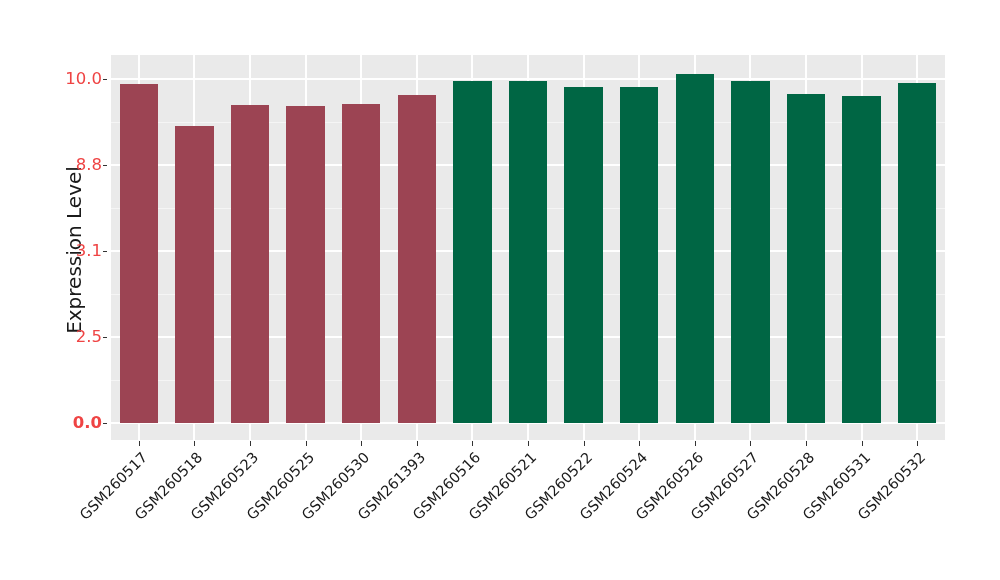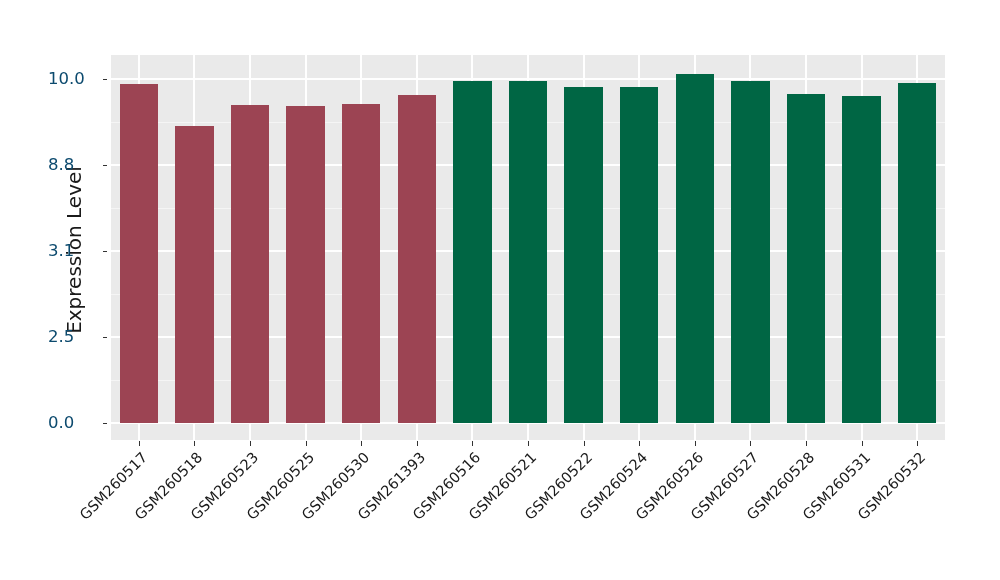--- a/index.html
+++ b/index.html
@@ -35,23 +35,23 @@
     text-align: center;
     line-height: 24px;
     white-space: nowrap;
   }
 
   
   .y-tick-label {
     position: absolute;
     right: 0;
     width: 54px;
-    text-align: left;
+    text-align: right;
     font-size: 16.5px;
-    color: #0c4a6e;
+    color: #ef4444;
     line-height: 1;
   }
   .y-tick-wrap {
     position: absolute;
     left: 46px;
     top: 0;
     width: 56px;
     height: 100%;
   }
   .y-tick-mark {
@@ -122,21 +122,21 @@
   }
 </style>
 </head>
 <body>
 
 <div id="chart-root">
 
   <div class="y-axis-title">Expression Level</div>
 
   <div class="y-tick-wrap" id="y-ticks">
-      <div class="y-tick-label" style="top: 414.5px;">0.0</div>
+      <div class="y-tick-label" style="top: 414.5px; font-weight: bold;">0.0</div>
       <div class="y-tick-mark" style="top: 422.5px;"></div>
       <div class="y-tick-label" style="top: 328.625px;">2.5</div>
       <div class="y-tick-mark" style="top: 336.625px;"></div>
       <div class="y-tick-label" style="top: 242.75px;">3.1</div>
       <div class="y-tick-mark" style="top: 250.75px;"></div>
       <div class="y-tick-label" style="top: 156.875px;">8.8</div>
       <div class="y-tick-mark" style="top: 164.875px;"></div>
       <div class="y-tick-label" style="top: 71px;">10.0</div>
       <div class="y-tick-mark" style="top: 79px;"></div>
     </div>

